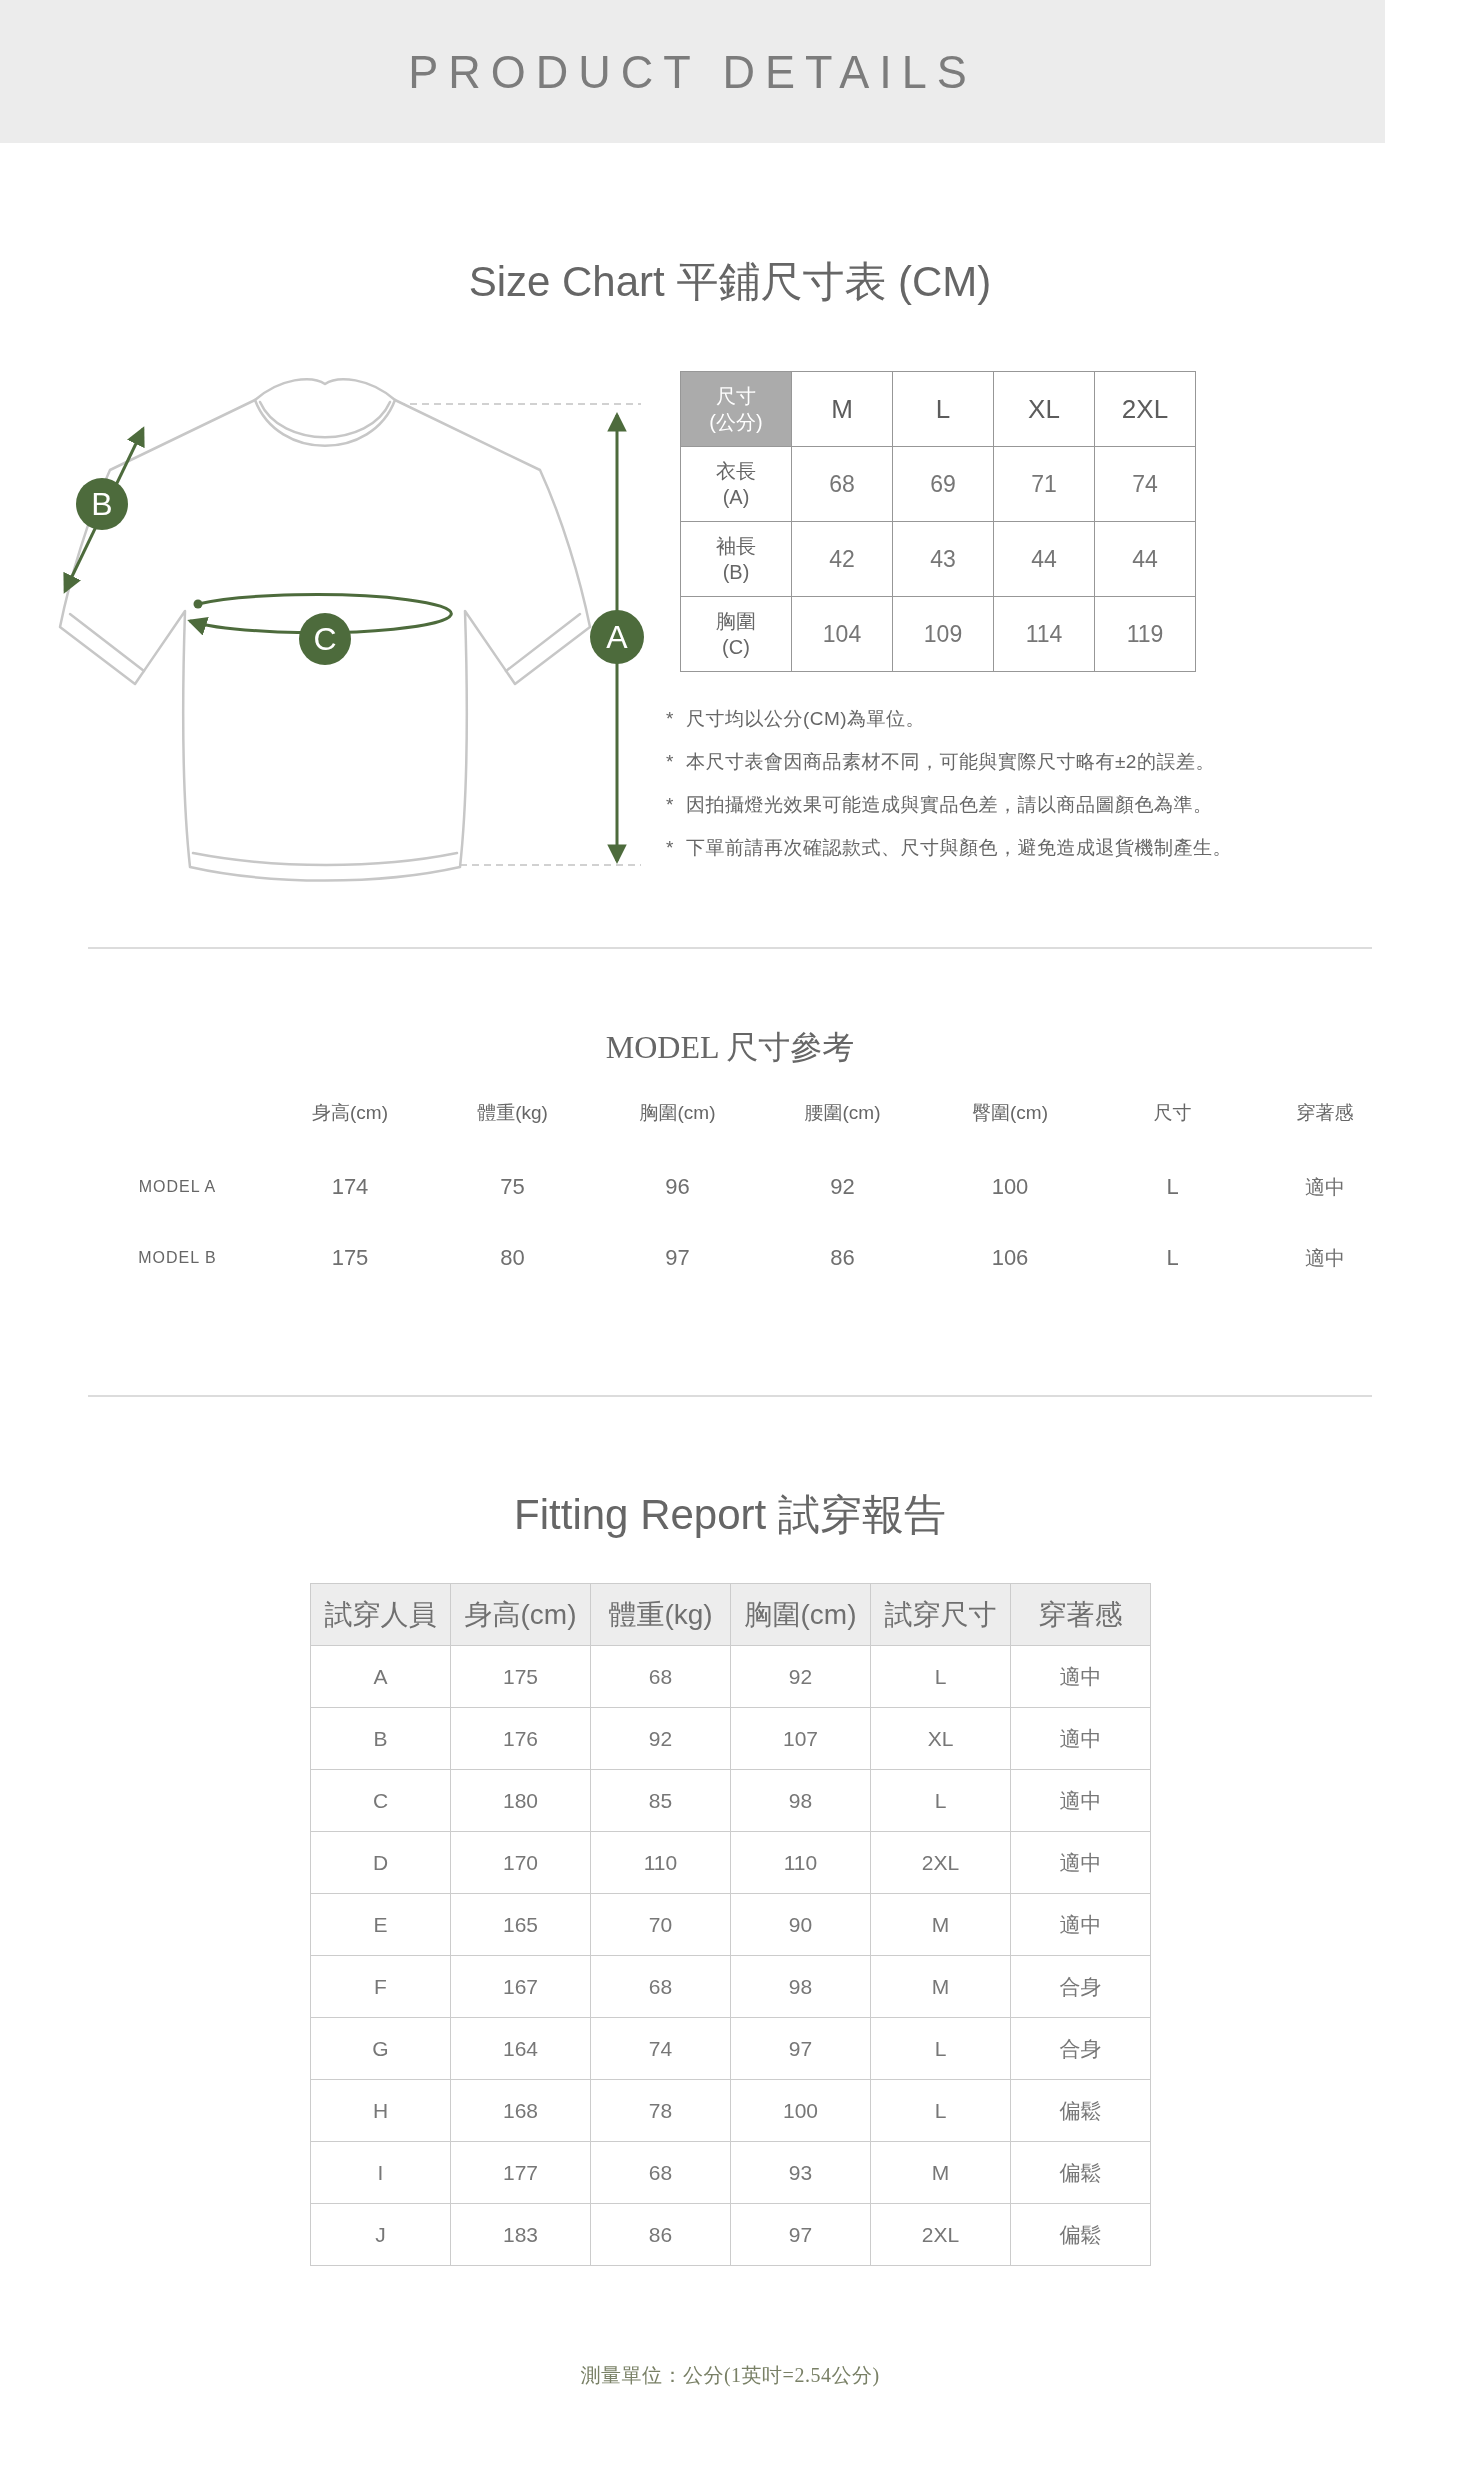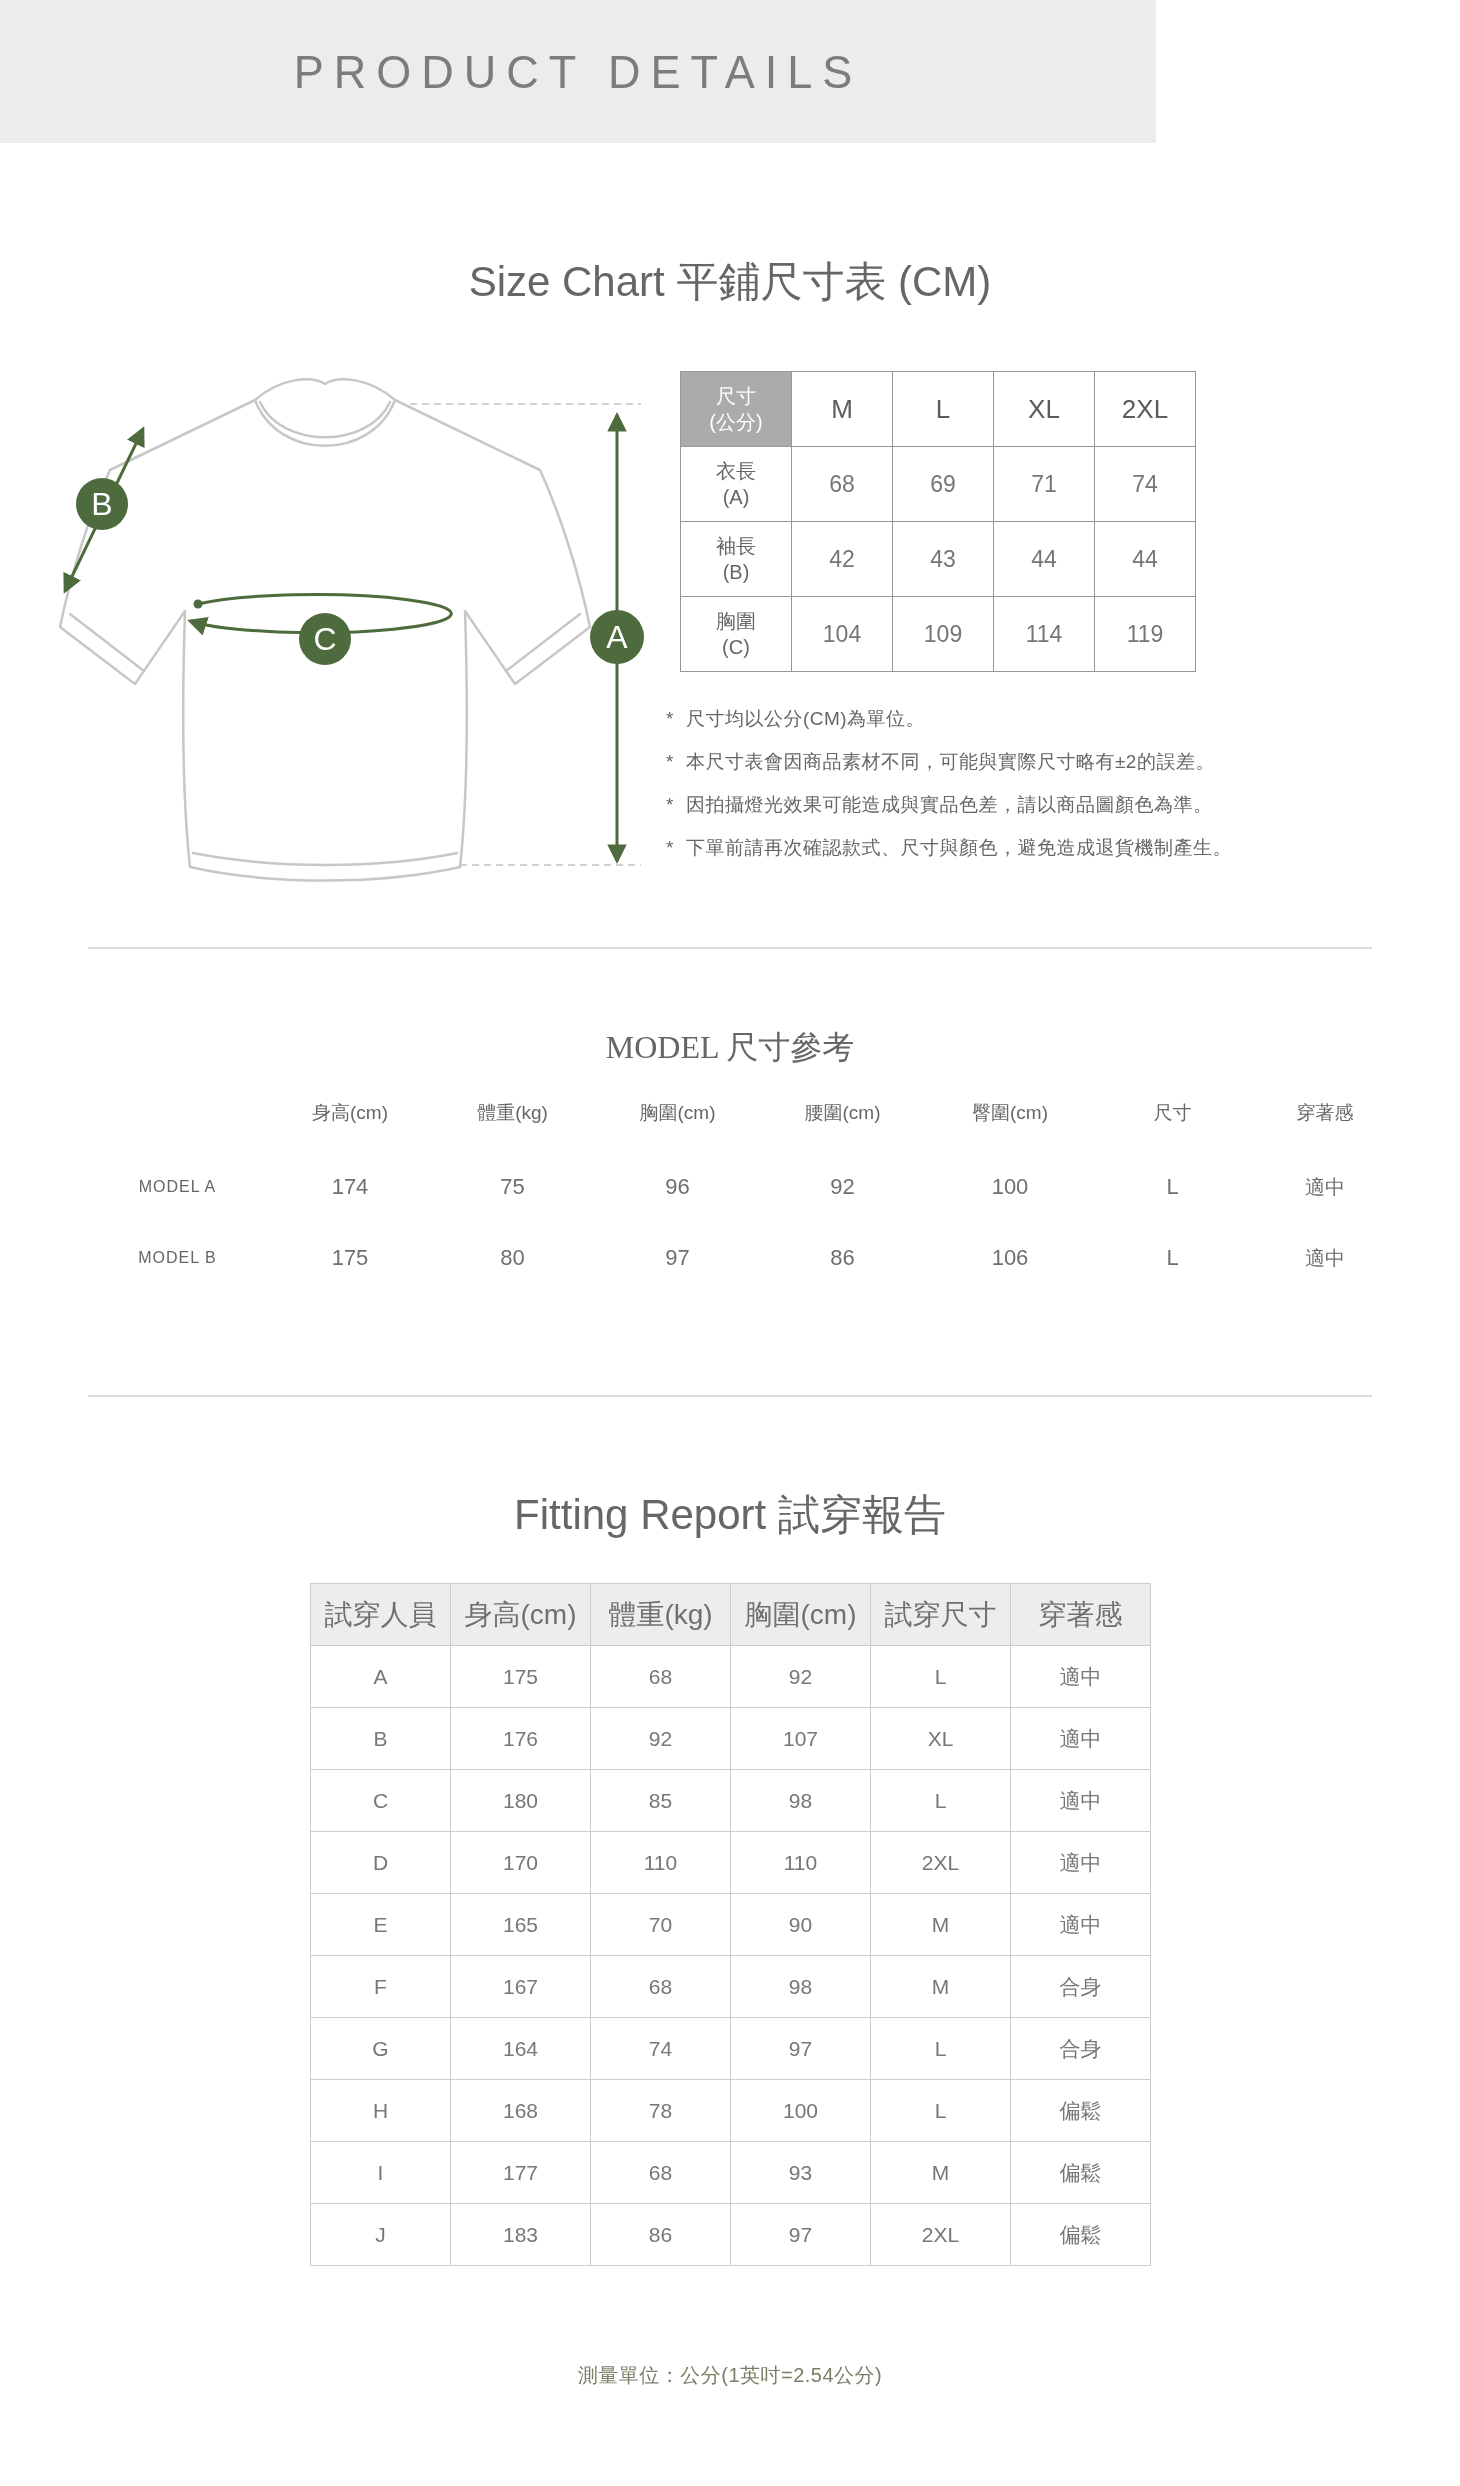--- a/index.html
+++ b/index.html
@@ -4,21 +4,21 @@
 <style>
   html,body{margin:0;padding:0;background:#fff;}
   .page{
     position:relative;width:1460px;height:2486px;margin:0 auto;
     background:#ffffff;overflow:hidden;
     font-family:"Liberation Sans","DejaVu Sans",sans-serif;
     -webkit-font-smoothing:antialiased;
   }
   
   .band{
-    position:absolute;left:0;top:0;width:1156px;height:143px;
+    position:absolute;left:0;top:0;width:1385px;height:143px;
     background:#ececec;display:flex;align-items:center;justify-content:center;
   }
   .band h1{
     margin:0;font-size:45px;font-weight:400;color:#7c7c7c;
     letter-spacing:10px;transform:scaleY(1.04);
   }
   
   .sec-title{
     position:absolute;left:0;width:1460px;text-align:center;
     font-size:42px;color:#666;font-weight:400;
@@ -79,21 +79,21 @@
     text-align:center;vertical-align:middle;font-weight:400;
   }
   .fit-table th{background:#ededed;font-size:28px;color:#707070;}
   .fit-table td{font-size:21px;color:#777;}
   
   .footer-line{
     position:absolute;left:0;width:1460px;text-align:center;
     font-size:20px;color:#798066;letter-spacing:0.5px;
   }
   #footer-1{top:2325px;}
-  #footer-2{top:2362px;}
+  #footer-2{top:2362px;font-family:Liberation Serif, serif;}
 </style>
 </head>
 <body>
 
 <div class="page">
 
   <div class="band">
     <h1>PRODUCT DETAILS</h1>
   </div>
 

